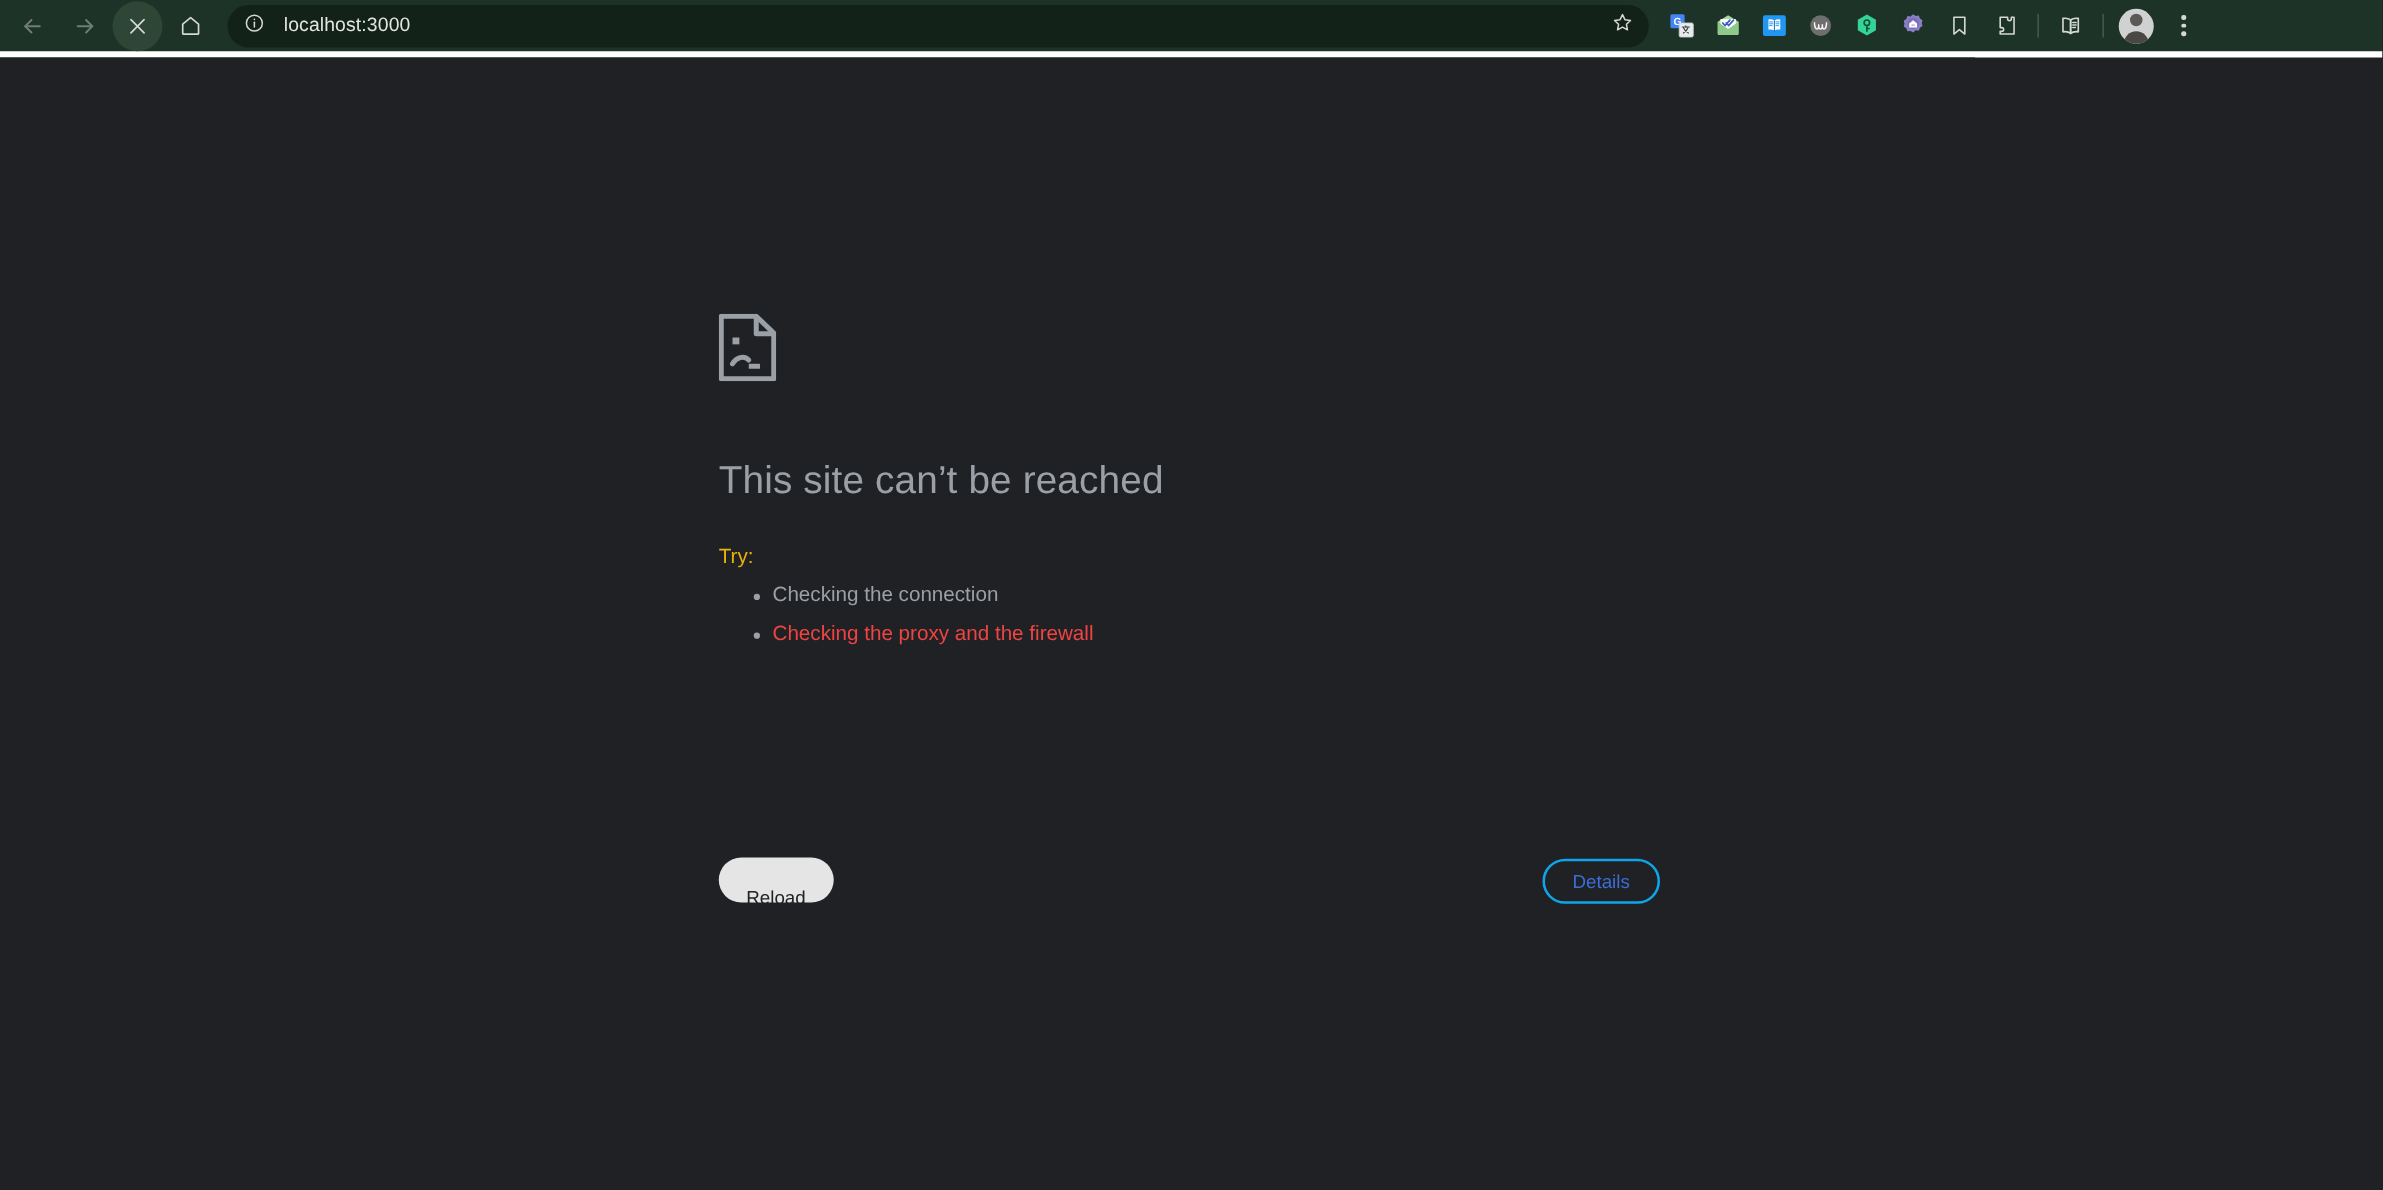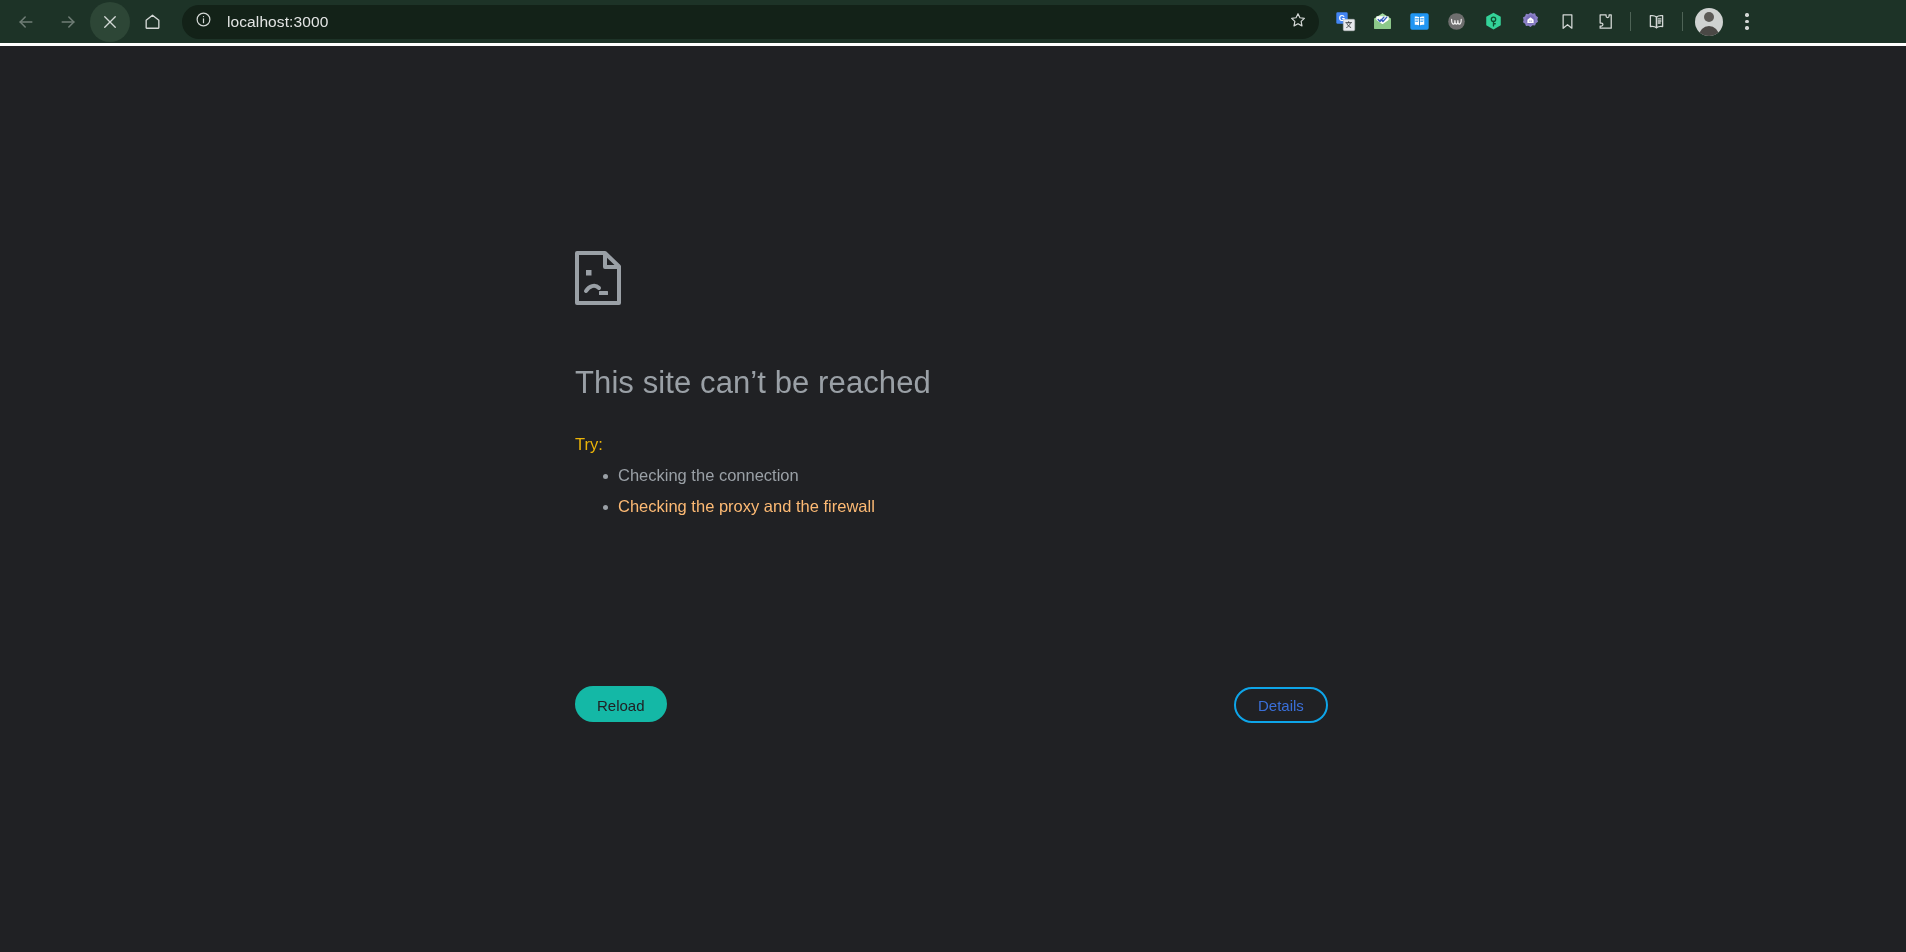--- a/index.html
+++ b/index.html
@@ -15,21 +15,21 @@
 
   
   .browser-toolbar {
     position: relative;
     width: 1906px;
     height: 46px;
     background: #1d3327;
     display: flex;
     align-items: center;
     padding: 0 6px;
-    border-bottom: 3px solid #ffffff;
+    border-bottom: 5px solid #ffffff;
   }
 
   .nav-btn {
     width: 40px;
     height: 40px;
     border-radius: 50%;
     display: flex;
     align-items: center;
     justify-content: center;
     flex: 0 0 auto;
@@ -208,21 +208,21 @@
     content: "";
     position: absolute;
     left: 28px;
     top: 11px;
     width: 5px;
     height: 5px;
     border-radius: 50%;
     background: #9aa0a6;
   }
   .try-list li a {
-    color: #fdba74;
+    color: #ef4444;
     text-decoration: none;
   }
 
   .err-code {
     font-size: 13.5px;
     color: #9aa0a6;
     letter-spacing: 0.35px;
     margin-bottom: 0;
   }
 
@@ -231,24 +231,24 @@
     left: 575px;
     top: 640px;
     width: 760px;
     height: 44px;
   }
   .btn-reload {
     position: absolute;
     left: 0;
     top: 0;
     height: 36px;
-    padding: 2px 22px;
+    padding: 15px 22px;
     border: none;
     border-radius: 18px;
-    background: #14b8a6;
+    background: #e5e5e5;
     color: #202124;
     font-family: "Liberation Sans", sans-serif;
     font-size: 15px;
     line-height: 36px;
     cursor: pointer;
   }
   .btn-details {
     position: absolute;
     left: 659px;
     top: 1px;

